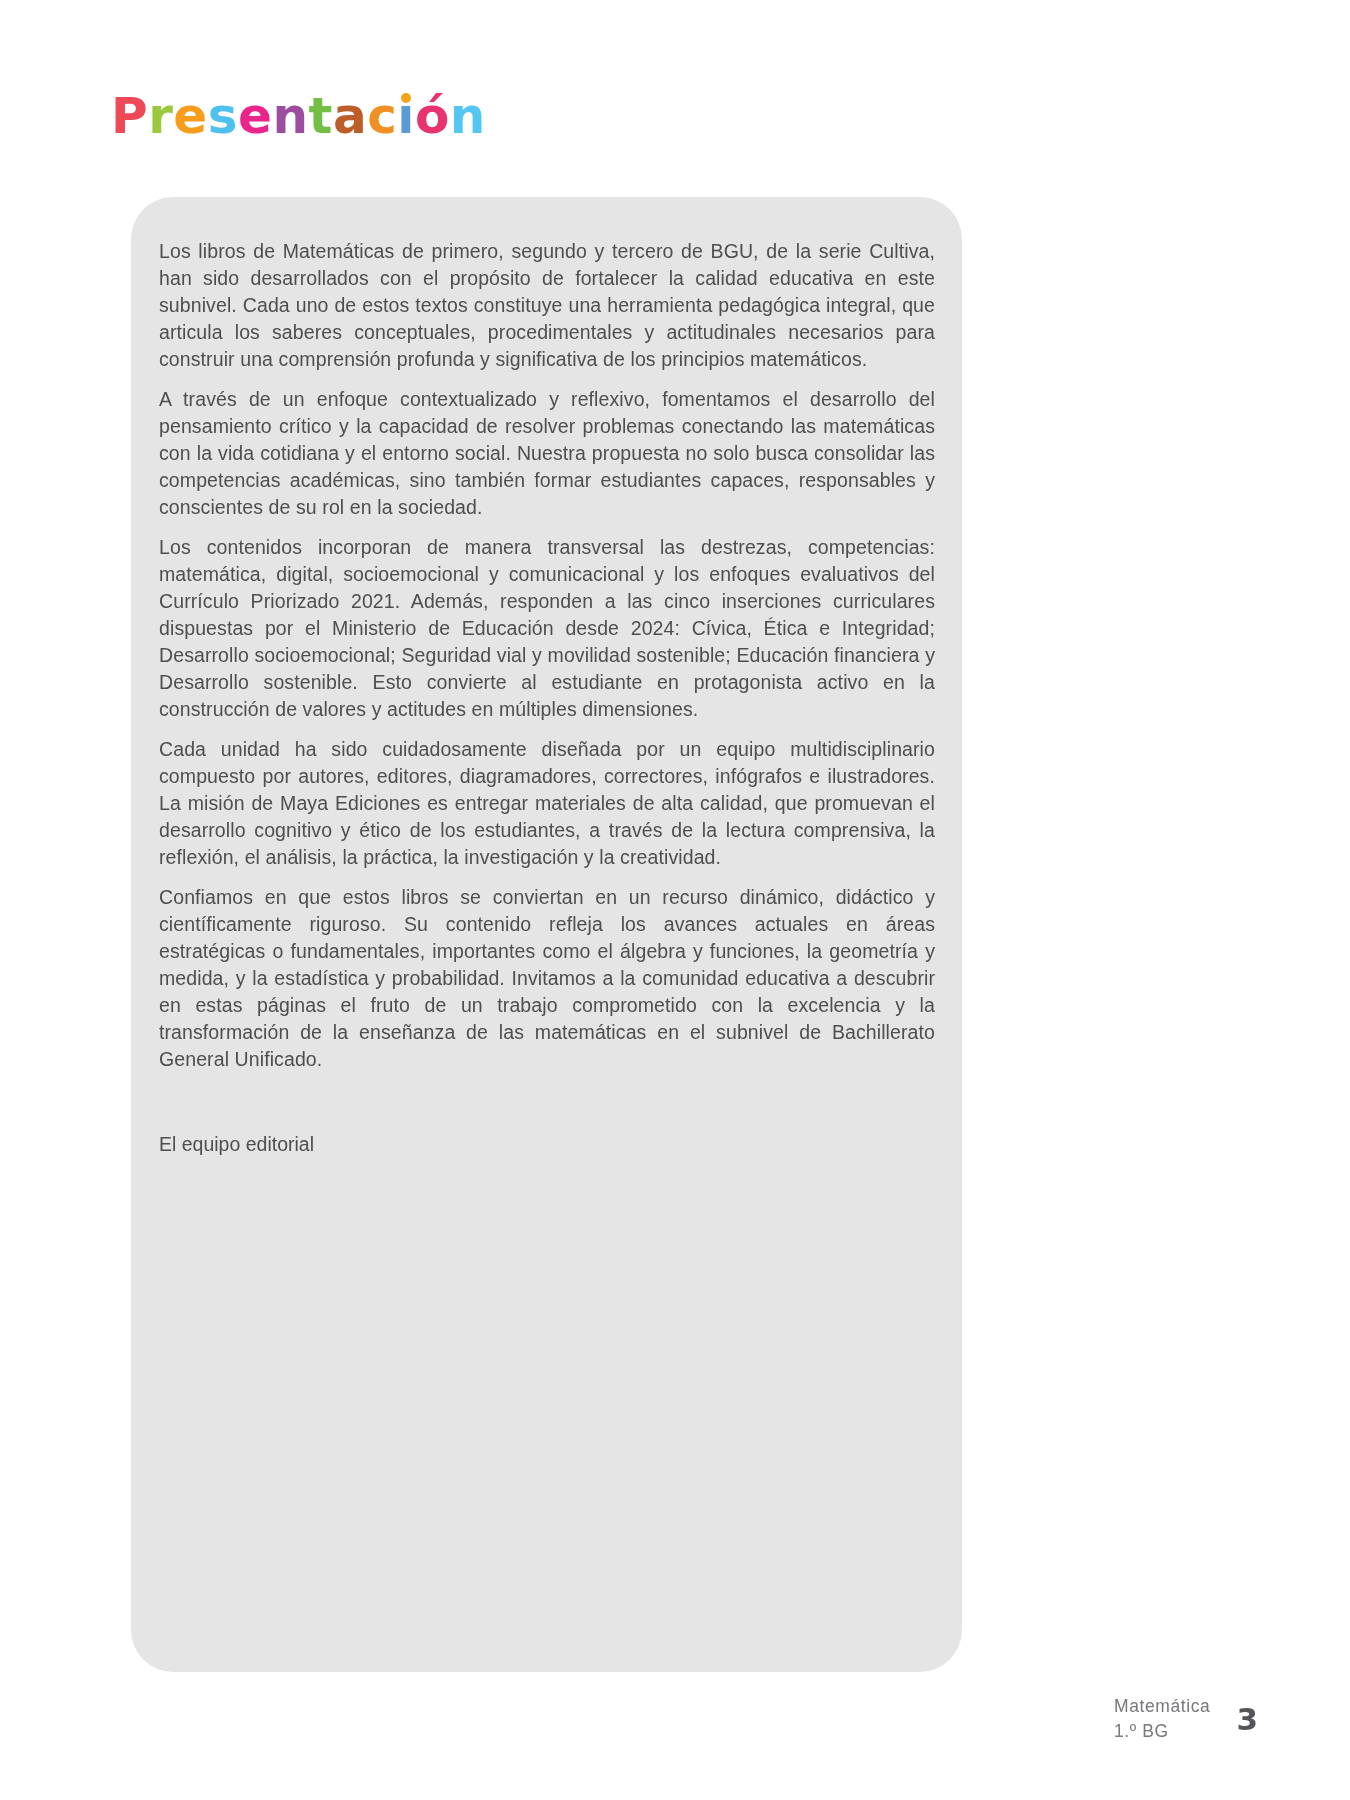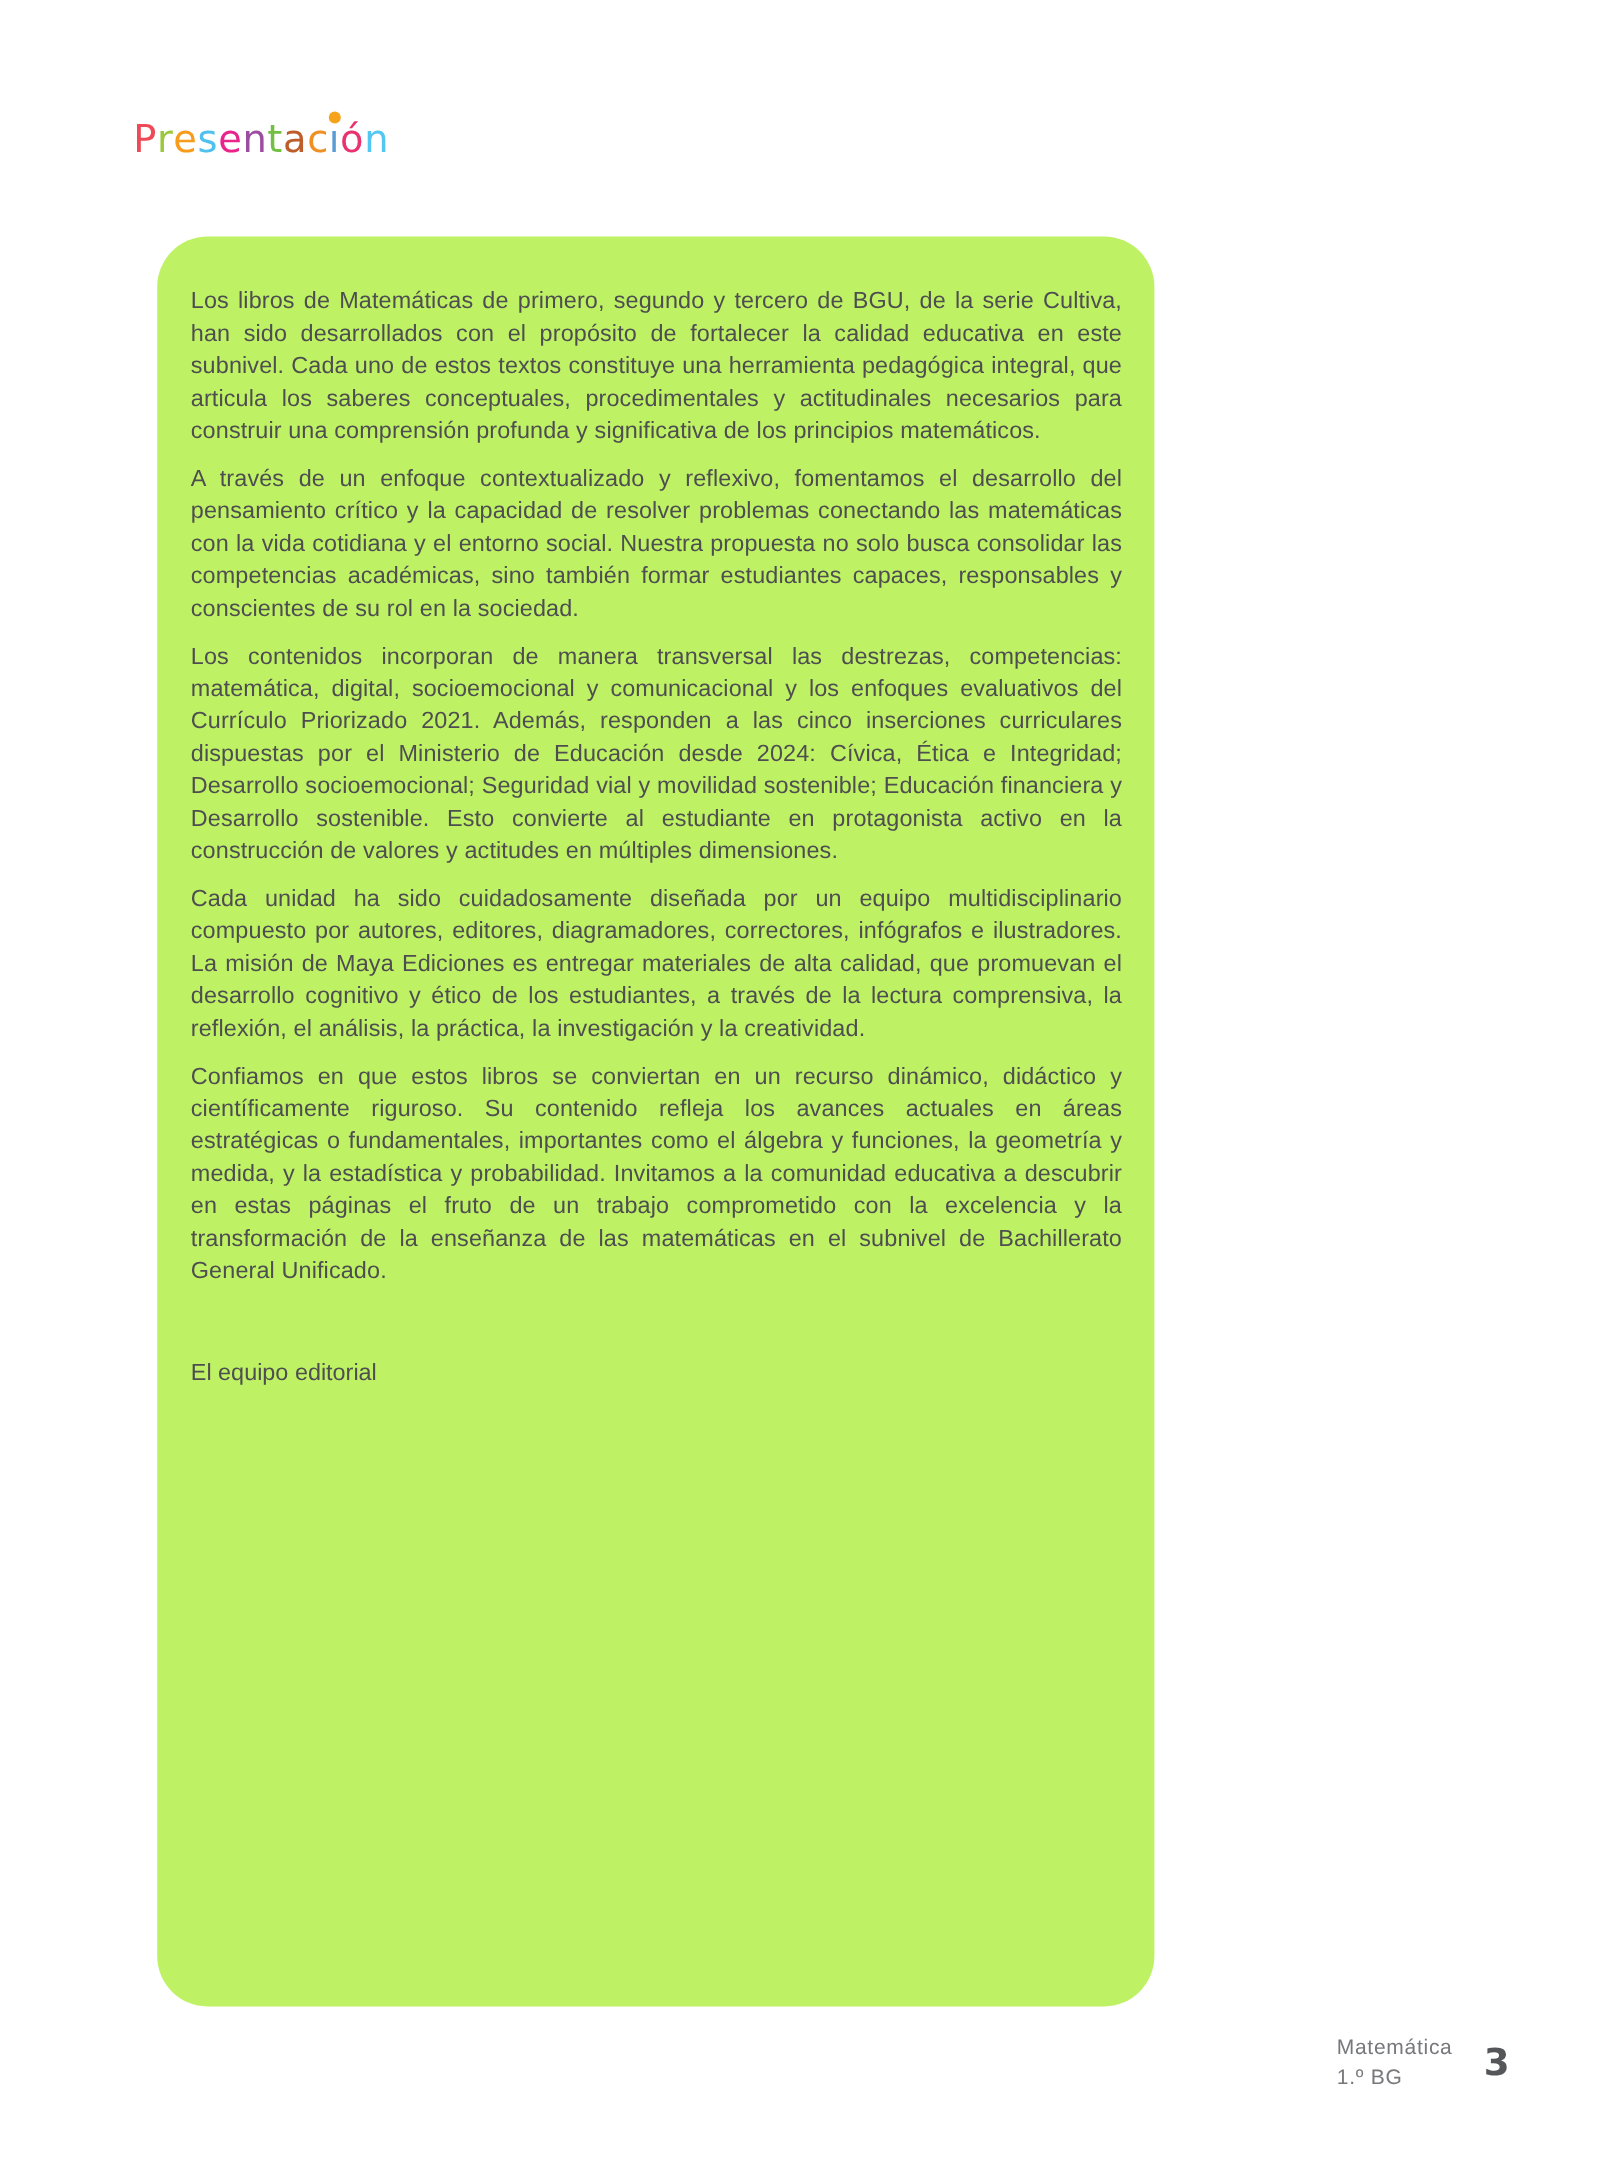--- a/index.html
+++ b/index.html
@@ -11,23 +11,23 @@
     overflow: hidden;
     font-family: "Liberation Sans", sans-serif;
   }
 
   
   .title {
     position: absolute;
     left: 111px;
     top: 86px;
     margin: 0;
-    font-size: 32px;
+    font-size: 50px;
     line-height: 60px;
-    font-weight: 400;
+    font-weight: 700;
     letter-spacing: 0.5px;
     font-family: "DejaVu Sans", sans-serif;
     white-space: nowrap;
   }
   .letter { position: relative; display: inline-block; }
   .i-dot {
     position: absolute;
     top: 7px;
     left: 50%;
     transform: translateX(-50%);
@@ -78,21 +78,21 @@
     font-family: "DejaVu Sans", sans-serif;
   }
 </style>
 </head>
 <body>
 
 <div class="page">
 
   <h1 class="title" id="title"><span class="letter" style="color: rgb(238, 73, 86);">P</span><span class="letter" style="color: rgb(154, 202, 60);">r</span><span class="letter" style="color: rgb(248, 156, 28);">e</span><span class="letter" style="color: rgb(78, 193, 238);">s</span><span class="letter" style="color: rgb(233, 37, 140);">e</span><span class="letter" style="color: rgb(156, 77, 159);">n</span><span class="letter" style="color: rgb(114, 191, 68);">t</span><span class="letter" style="color: rgb(188, 93, 42);">a</span><span class="letter" style="color: rgb(240, 144, 34);">c</span><span class="letter" style="color: rgb(91, 155, 213);">ı<span class="i-dot" style="background: rgb(247, 162, 27);"></span></span><span class="letter" style="color: rgb(232, 51, 110);">ó</span><span class="letter" style="color: rgb(83, 198, 241);">n</span></h1>
 
-  <section class="content-box" id="content-box" style="color: rgb(78, 78, 80); background: #bef264;">
+  <section class="content-box" id="content-box" style="color: rgb(78, 78, 80); background: #e5e5e5;">
     <p class="para">Los libros de Matemáticas de primero, segundo y tercero de BGU, de la serie Cultiva, han sido desarrollados con el propósito de fortalecer la calidad educativa en este subnivel. Cada uno de estos textos constituye una herramienta pedagógica integral, que articula los saberes conceptuales, procedimentales y actitudinales necesarios para construir una comprensión profunda y significativa de los principios matemáticos.</p>
     <p class="para">A través de un enfoque contextualizado y reflexivo, fomentamos el desarrollo del pensamiento crítico y la capacidad de resolver problemas conectando las matemáticas con la vida cotidiana y el entorno social. Nuestra propuesta no solo busca consolidar las competencias académicas, sino también formar estudiantes capaces, responsables y conscientes de su rol en la sociedad.</p>
     <p class="para">Los contenidos incorporan de manera transversal las destrezas, competencias: matemática, digital, socioemocional y comunicacional y los enfoques evaluativos del Currículo Priorizado 2021. Además, responden a las cinco inserciones curriculares dispuestas por el Ministerio de Educación desde 2024: Cívica, Ética e Integridad; Desarrollo socioemocional; Seguridad vial y movilidad sostenible; Educación financiera y Desarrollo sostenible. Esto convierte al estudiante en protagonista activo en la construcción de valores y actitudes en múltiples dimensiones.</p>
     <p class="para">Cada unidad ha sido cuidadosamente diseñada por un equipo multidisciplinario compuesto por autores, editores, diagramadores, correctores, infógrafos e ilustradores. La misión de Maya Ediciones es entregar materiales de alta calidad, que promuevan el desarrollo cognitivo y ético de los estudiantes, a través de la lectura comprensiva, la reflexión, el análisis, la práctica, la investigación y la creatividad.</p>
     <p class="para">Confiamos en que estos libros se conviertan en un recurso dinámico, didáctico y científicamente riguroso. Su contenido refleja los avances actuales en áreas estratégicas o fundamentales, importantes como el álgebra y funciones, la geometría y medida, y la estadística y probabilidad. Invitamos a la comunidad educativa a descubrir en estas páginas el fruto de un trabajo comprometido con la excelencia y la transformación de la enseñanza de las matemáticas en el subnivel de Bachillerato General Unificado.</p>
     <p class="signature">El equipo editorial</p>
   </section>
 
   <footer class="page-footer">
     <div class="footer-label" style="color: rgb(119, 120, 123);">

